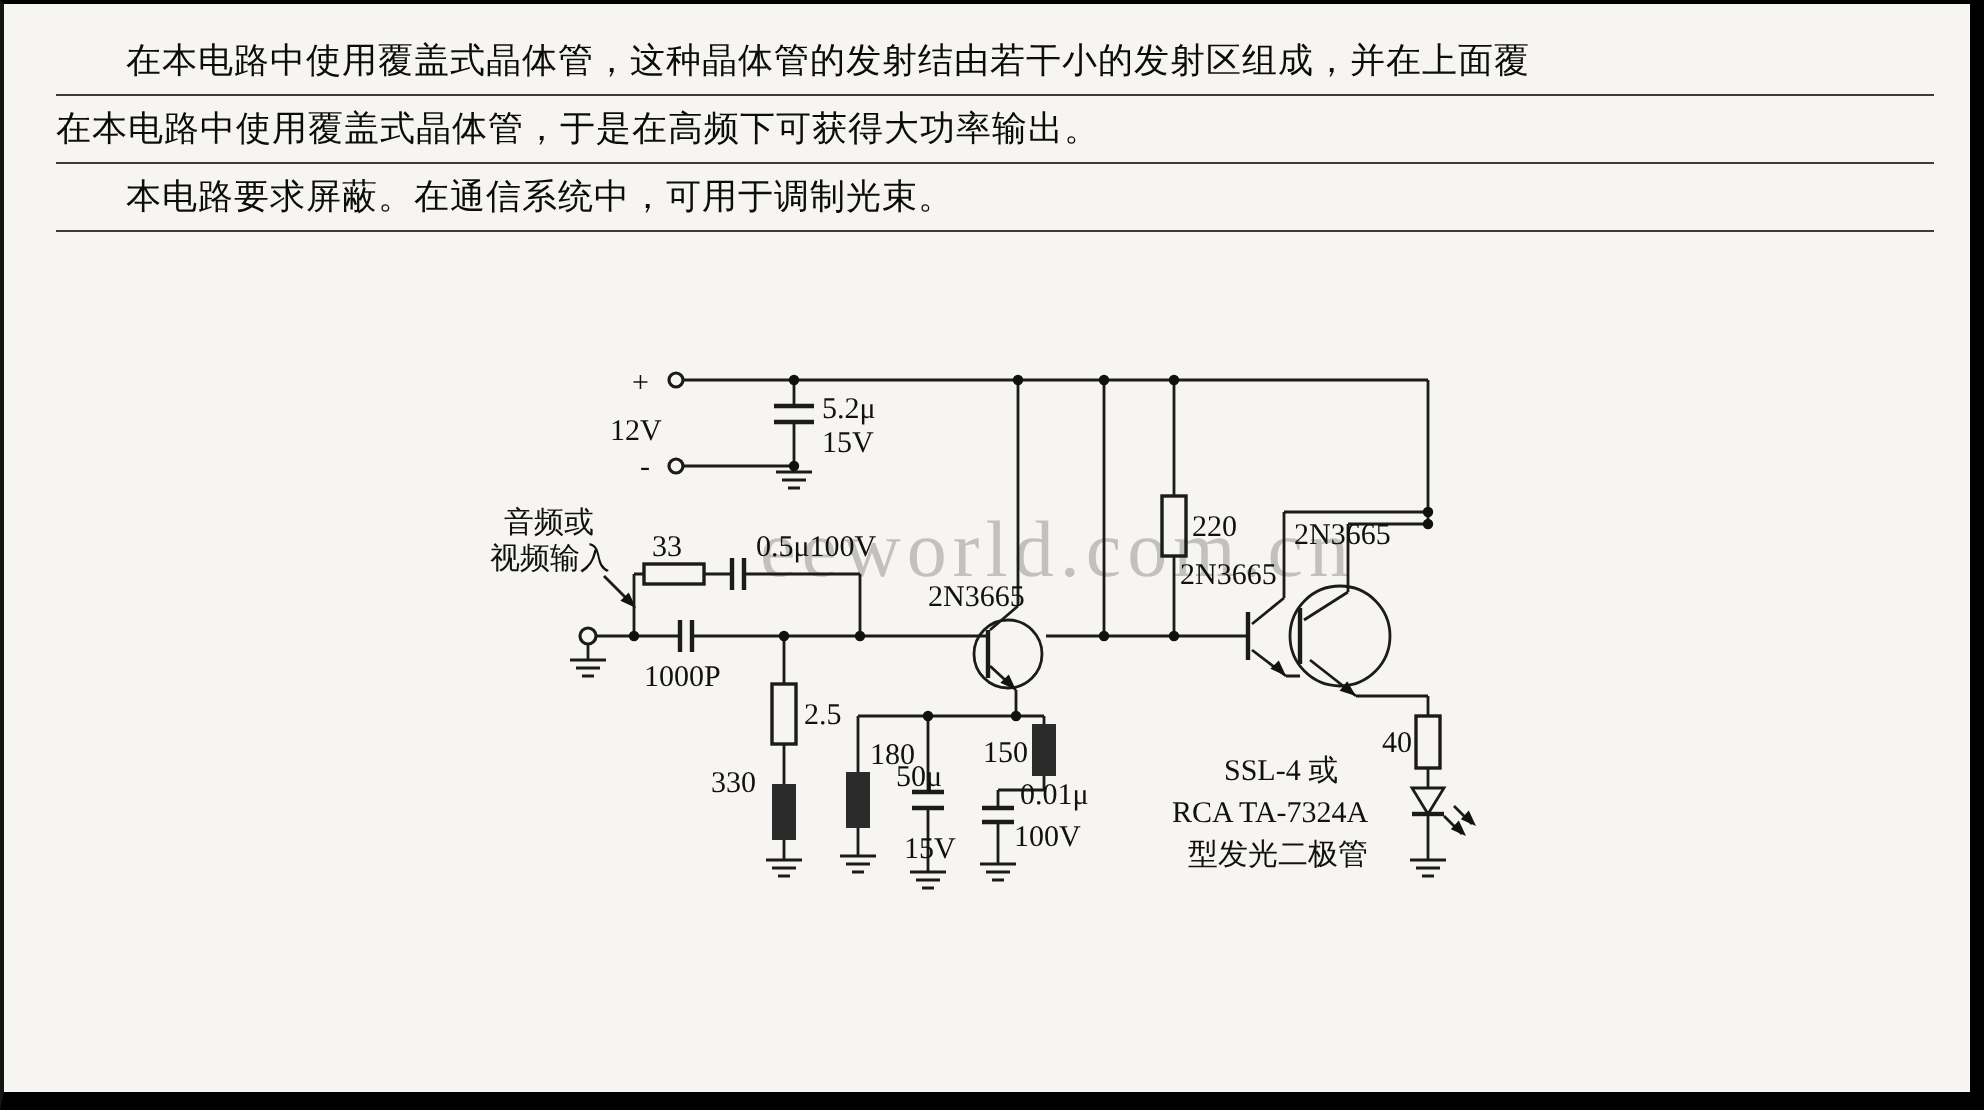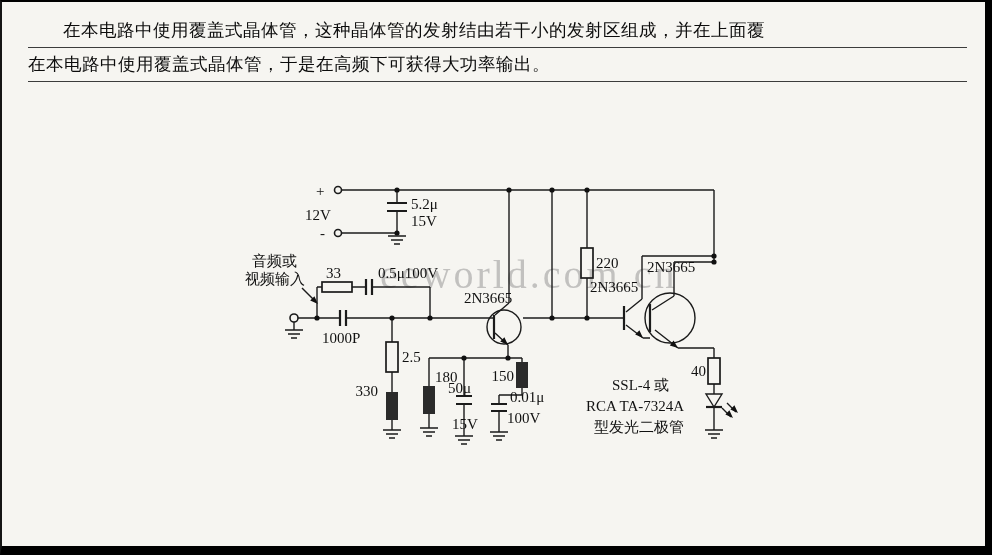--- a/index.html
+++ b/index.html
@@ -29,20 +29,21 @@
   svg .arr{fill:#111;stroke:none;}
 </style>
 </head>
 <body>
 
 <div class="page">
 
   <div class="textblock">
     <div class="tline indent">在本电路中使用覆盖式晶体管，这种晶体管的发射结由若干小的发射区组成，并在上面覆</div>
     <div class="tline">在本电路中使用覆盖式晶体管，于是在高频下可获得大功率输出。</div>
+    <div class="tline indent">本电路要求屏蔽。在通信系统中，可用于调制光束。</div>
   </div>
 
   <div class="circuit">
     <svg width="992" height="420" viewBox="0 130 992 420">
 
       <text class="wm" x="378" y="288">eeworld.com.cn</text>
 
       <g>
         <text x="314" y="196">+</text>
         <circle class="term" cx="336" cy="190" r="3.5"></circle>

